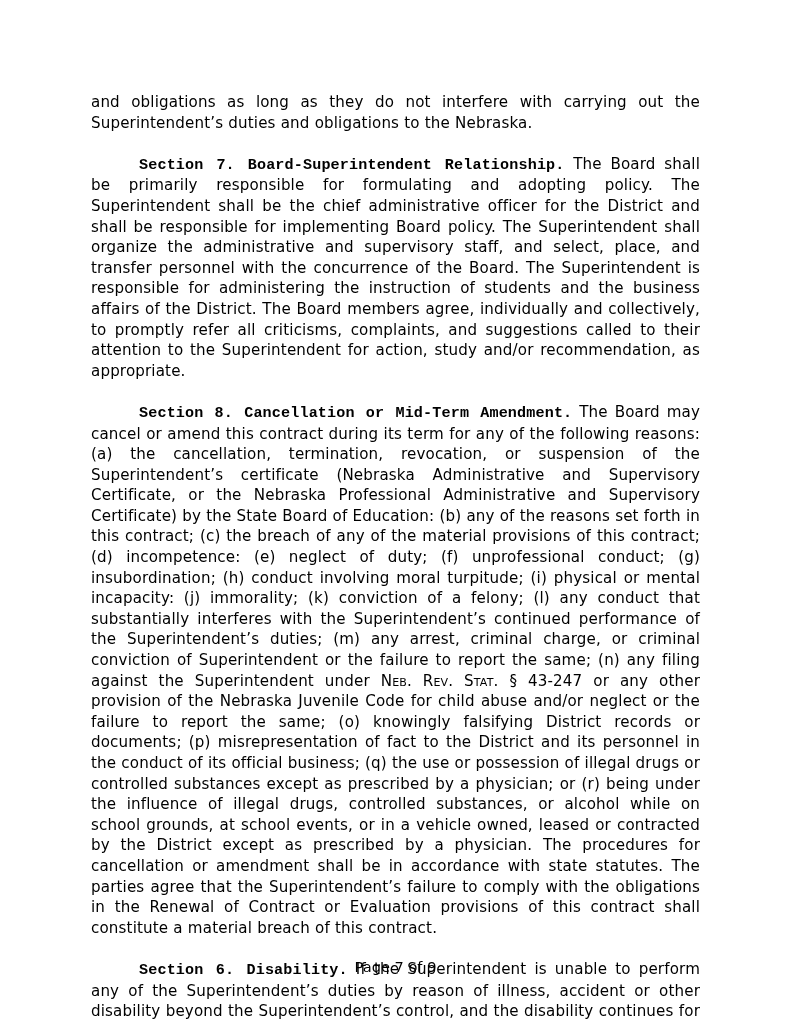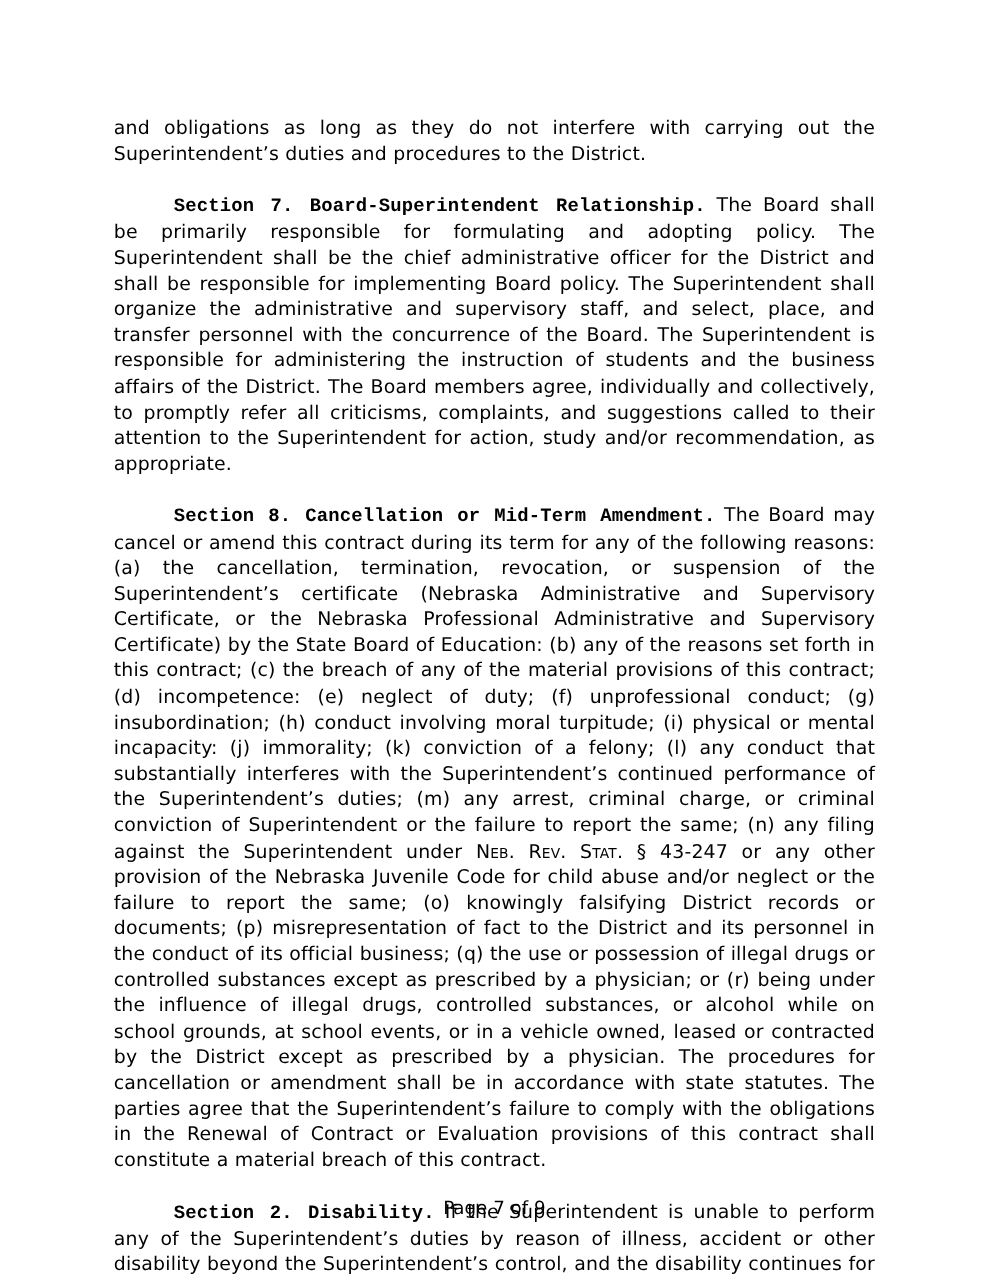--- a/index.html
+++ b/index.html
@@ -62,33 +62,33 @@
   }
 </style>
 </head>
 <body>
 
 <div class="page">
 
   <div class="content">
 
     <p class="para">
-      <span>and obligations as long as they do not interfere with carrying out the Superintendent’s duties and procedures to the District.</span>
+      <span>and obligations as long as they do not interfere with carrying out the Superintendent’s duties and obligations to the Nebraska.</span>
     </p>
 
     <p class="para gap">
       <span class="indent"></span><span class="bold">Section 7.  Board-Superintendent Relationship.</span><span>  The Board shall be primarily responsible for formulating and adopting policy.  The Superintendent shall be the chief administrative officer for the District and shall be responsible for implementing Board policy.   The Superintendent shall organize the administrative and supervisory staff, and select, place, and transfer personnel with the concurrence of the Board.   The Superintendent is responsible for administering the instruction of students and the business affairs of the District.  The Board members agree, individually and collectively, to promptly refer all criticisms, complaints, and suggestions called to their attention to the Superintendent for action, study and/or recommendation, as appropriate.</span>
     </p>
 
     <p class="para gap">
       <span class="indent"></span><span class="bold">Section 8.  Cancellation or Mid-Term Amendment.</span><span>  The Board may cancel or amend this contract during its term for any of the following reasons: (a) the cancellation, termination, revocation, or suspension of the Superintendent’s certificate (Nebraska Administrative and Supervisory Certificate, or the Nebraska Professional Administrative and Supervisory Certificate) by the State Board of Education: (b) any of the reasons set forth in this contract; (c) the breach of any of the material provisions of this contract; (d) incompetence: (e) neglect of duty; (f) unprofessional conduct; (g) insubordination; (h) conduct involving moral turpitude;  (i) physical or mental incapacity: (j) immorality; (k) conviction of a felony; (l) any conduct that substantially interferes with the Superintendent’s continued performance of the Superintendent’s duties; (m) any arrest, criminal charge, or criminal conviction of Superintendent or the failure to report the same; (n) any filing against the Superintendent under </span><span class="smallcaps">Neb. Rev. Stat.</span><span> § 43-247</span><span> or any other provision of the Nebraska Juvenile Code for child abuse and/or neglect or the failure to report the same; (o) knowingly falsifying District records or documents; (p) misrepresentation of fact to the District and its personnel in the conduct of its official business; (q) the use or possession of illegal drugs or controlled substances except as prescribed by a physician; or (r) being under the influence of illegal drugs, controlled substances, or alcohol while on school grounds, at school events, or in a vehicle owned, leased or contracted by the District except as prescribed by a physician.   The procedures for cancellation or amendment shall be in accordance with state statutes.   The parties agree that the Superintendent’s failure to comply with the obligations in the Renewal of Contract or Evaluation provisions of this contract shall constitute a material breach of this contract.</span>
     </p>
 
     <p class="para gap">
-      <span class="indent"></span><span class="bold">Section 2.  Disability.</span><span>  If the Superintendent is unable to perform any of the Superintendent’s duties by reason of illness, accident or other disability beyond the Superintendent’s control, and the disability continues for a period</span>
+      <span class="indent"></span><span class="bold">Section 6.  Disability.</span><span>  If the Superintendent is unable to perform any of the Superintendent’s duties by reason of illness, accident or other disability beyond the Superintendent’s control, and the disability continues for a period</span>
     </p>
 
   </div>
 
   <div class="footer">
     <span>Page 7 of 9</span>
   </div>
 
 </div>
 

